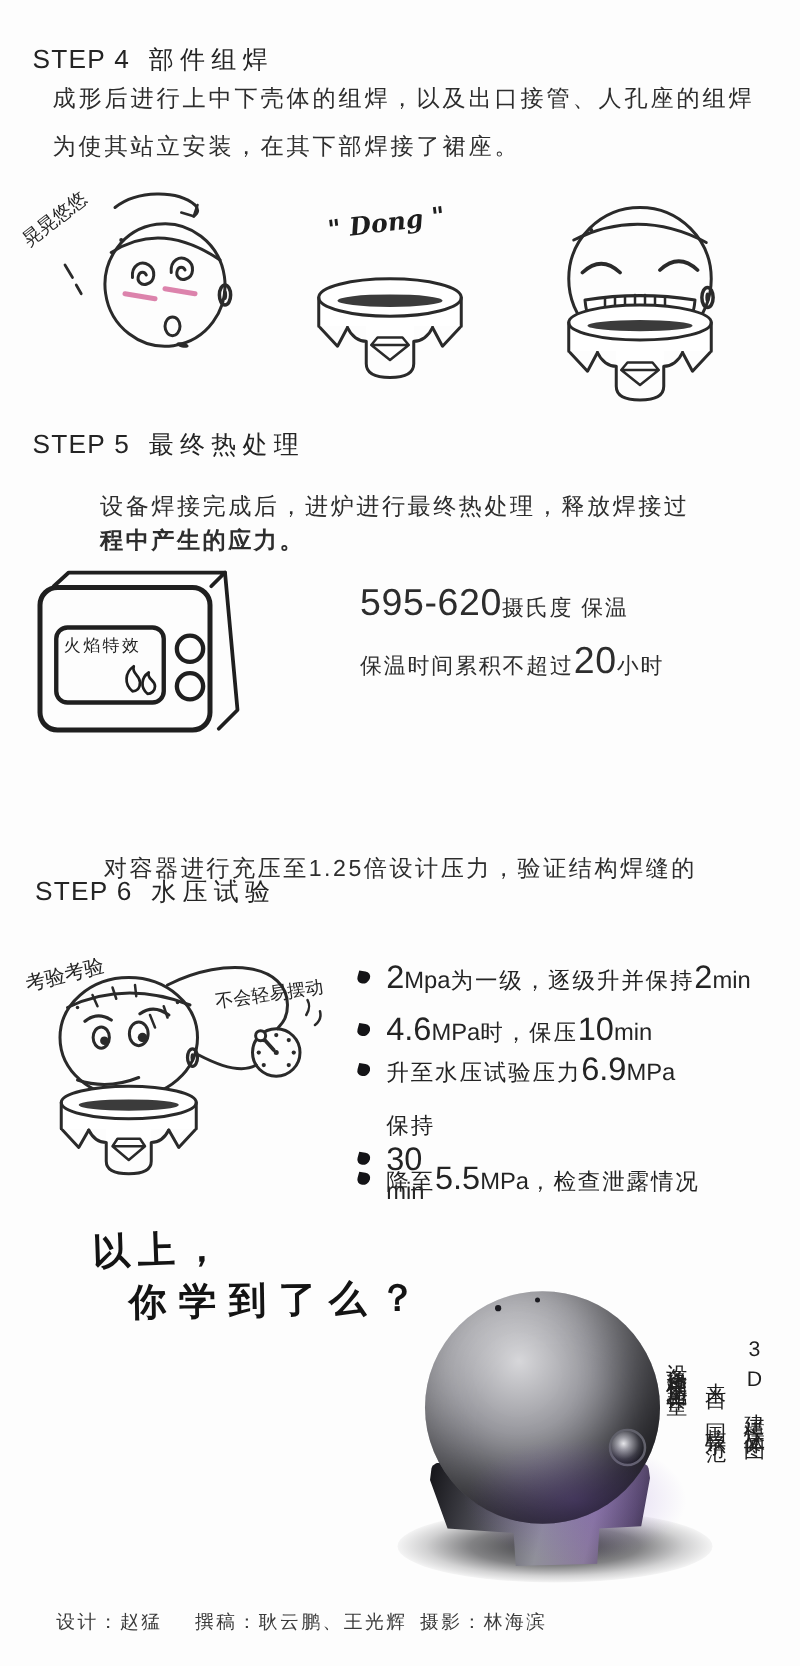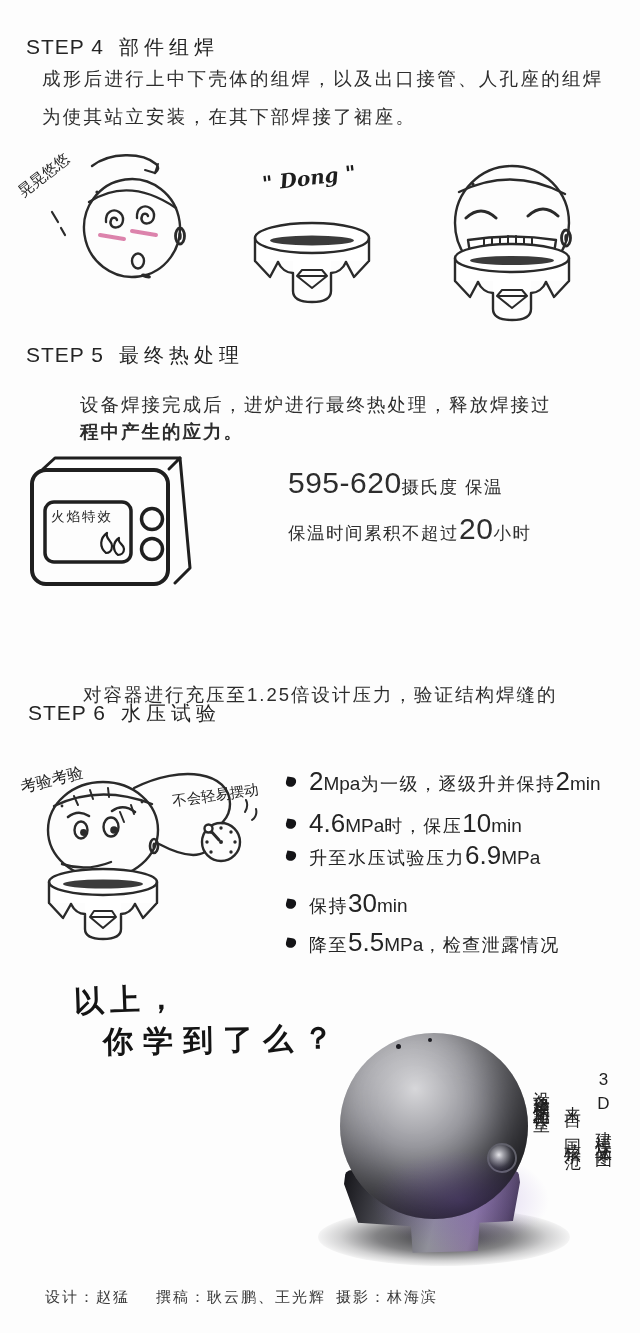--- a/index.html
+++ b/index.html
@@ -218,21 +218,21 @@
   <div class="abs bullet-row" style="left:286px;top:840px;">
     <span class="drop"></span>
     <span style="display:flex;align-items:baseline;">
         <span>升至水压试验压力 </span>
         <span class="seg-num">6.9</span>
         <span class="seg-lat"> MPa</span>
       </span>
   </div>
   <div class="abs bullet-row" style="left:286px;top:888px;">
     <span class="drop"></span>
-    <span style="display:flex;align-items:baseline;">
+    <span style="display:flex;align-items:baseline;flex-direction:column;">
         <span>保持</span>
         <span class="seg-num">30</span>
         <span class="seg-lat"> min</span>
       </span>
   </div>
   <div class="abs bullet-row" style="left:286px;top:927px;">
     <span class="drop"></span>
     <span style="display:flex;align-items:baseline;">
         <span>降至</span>
         <span class="seg-num">5.5</span>

